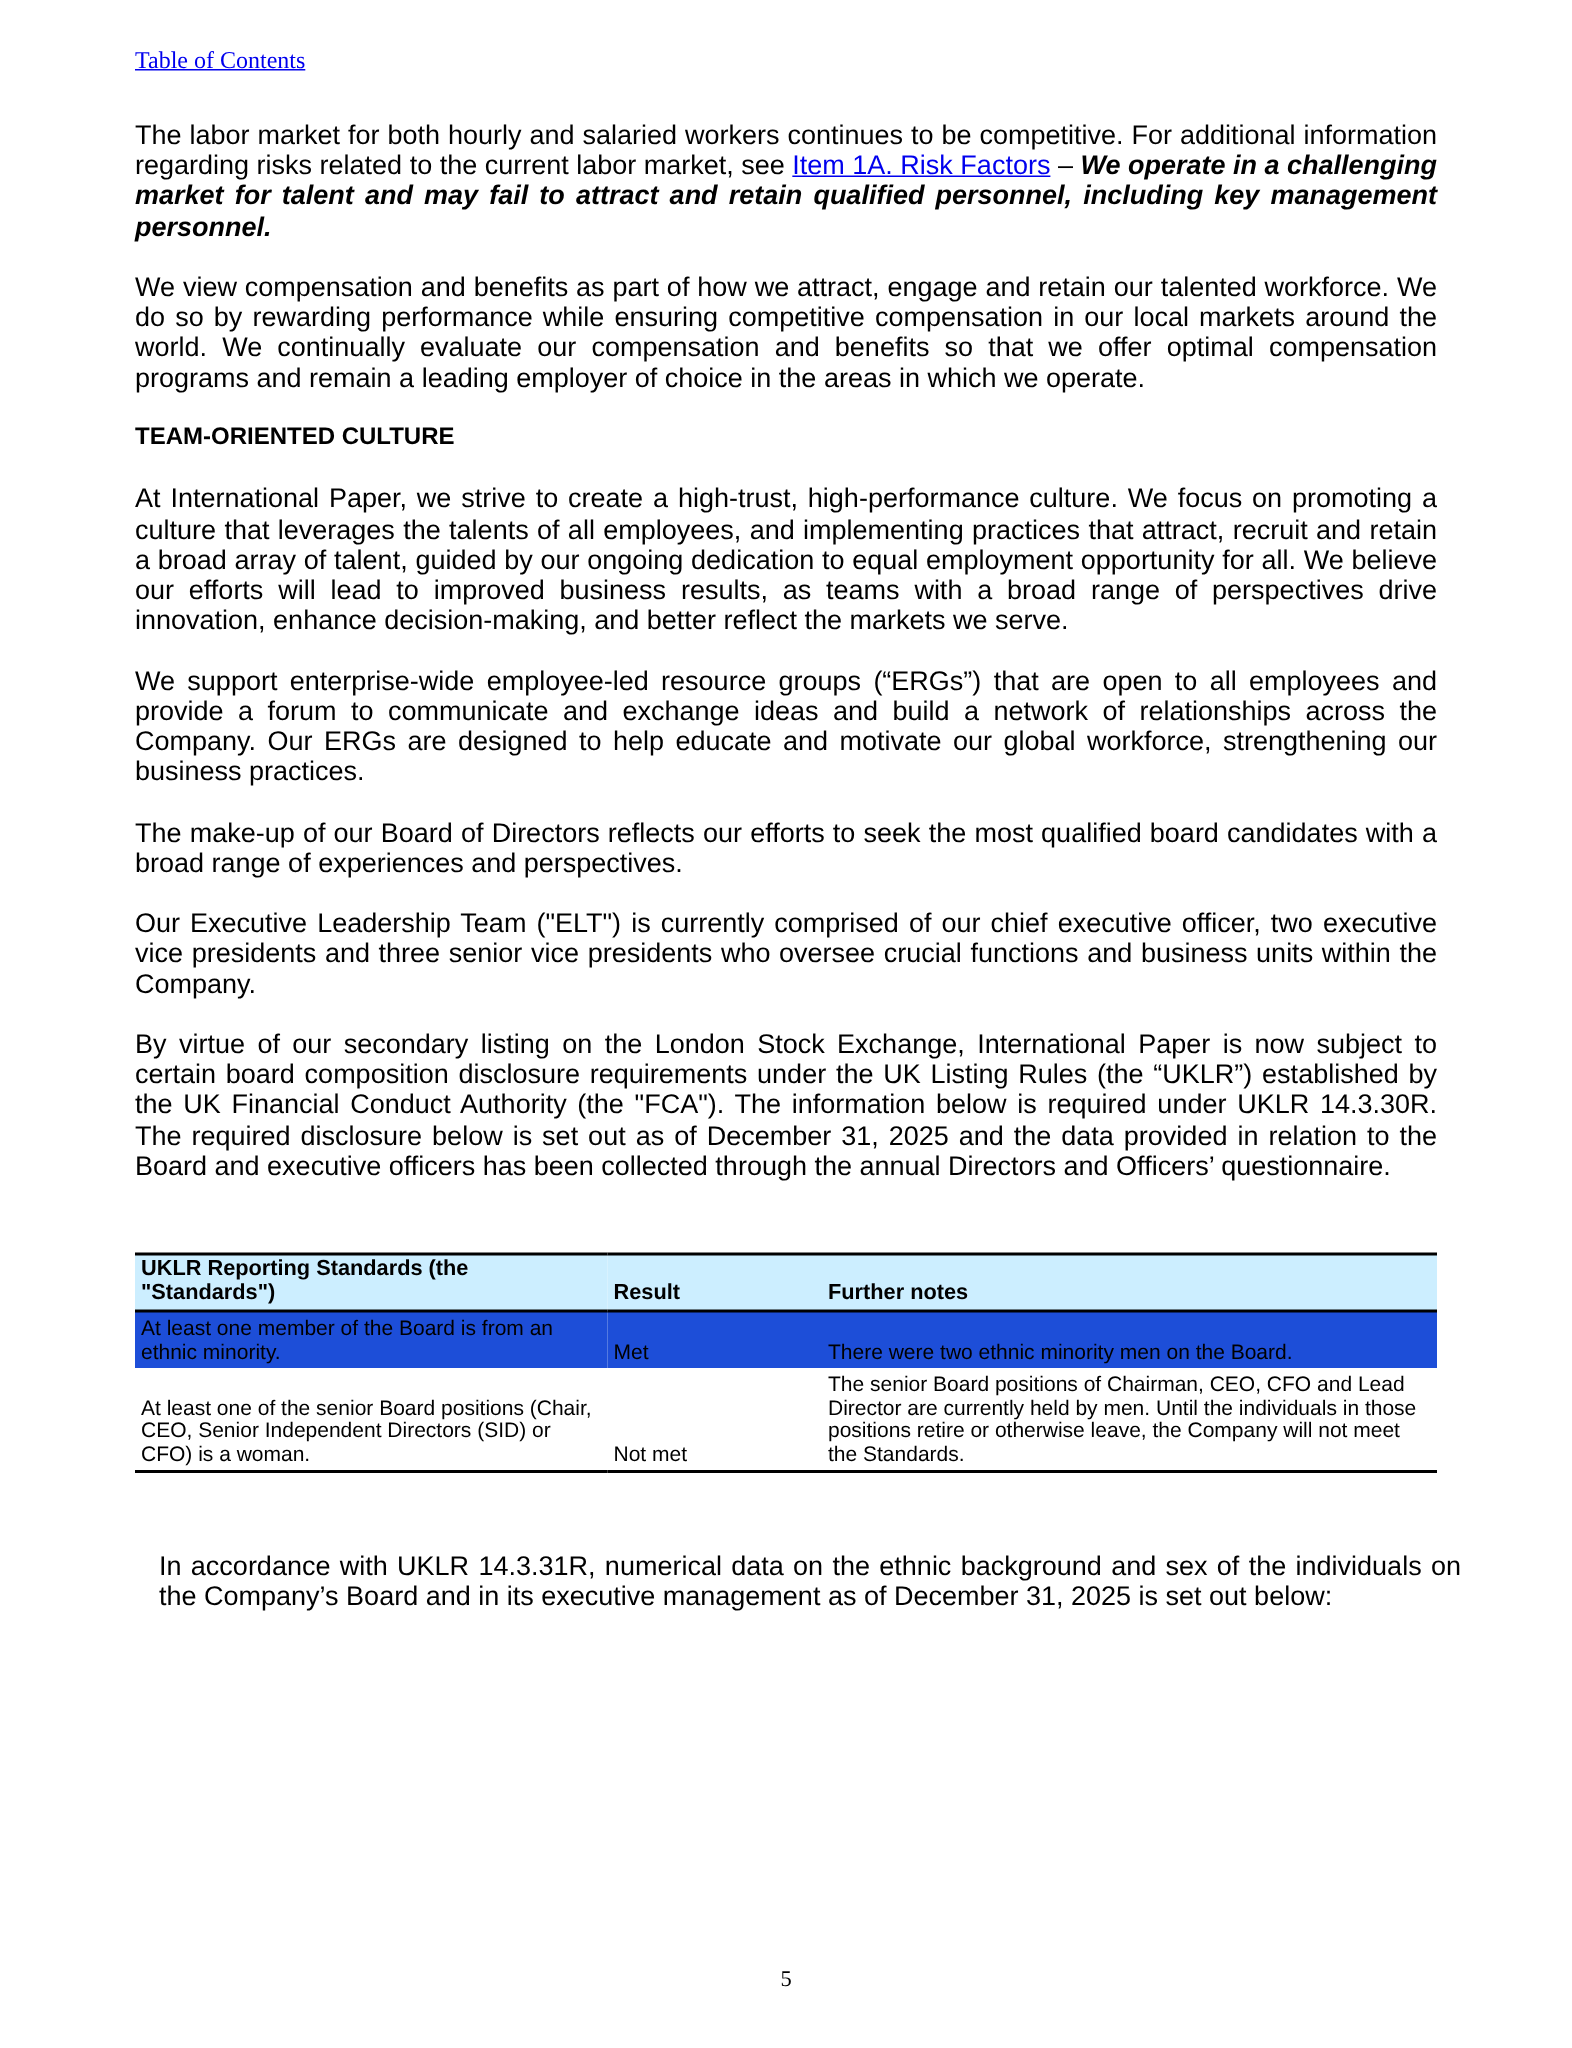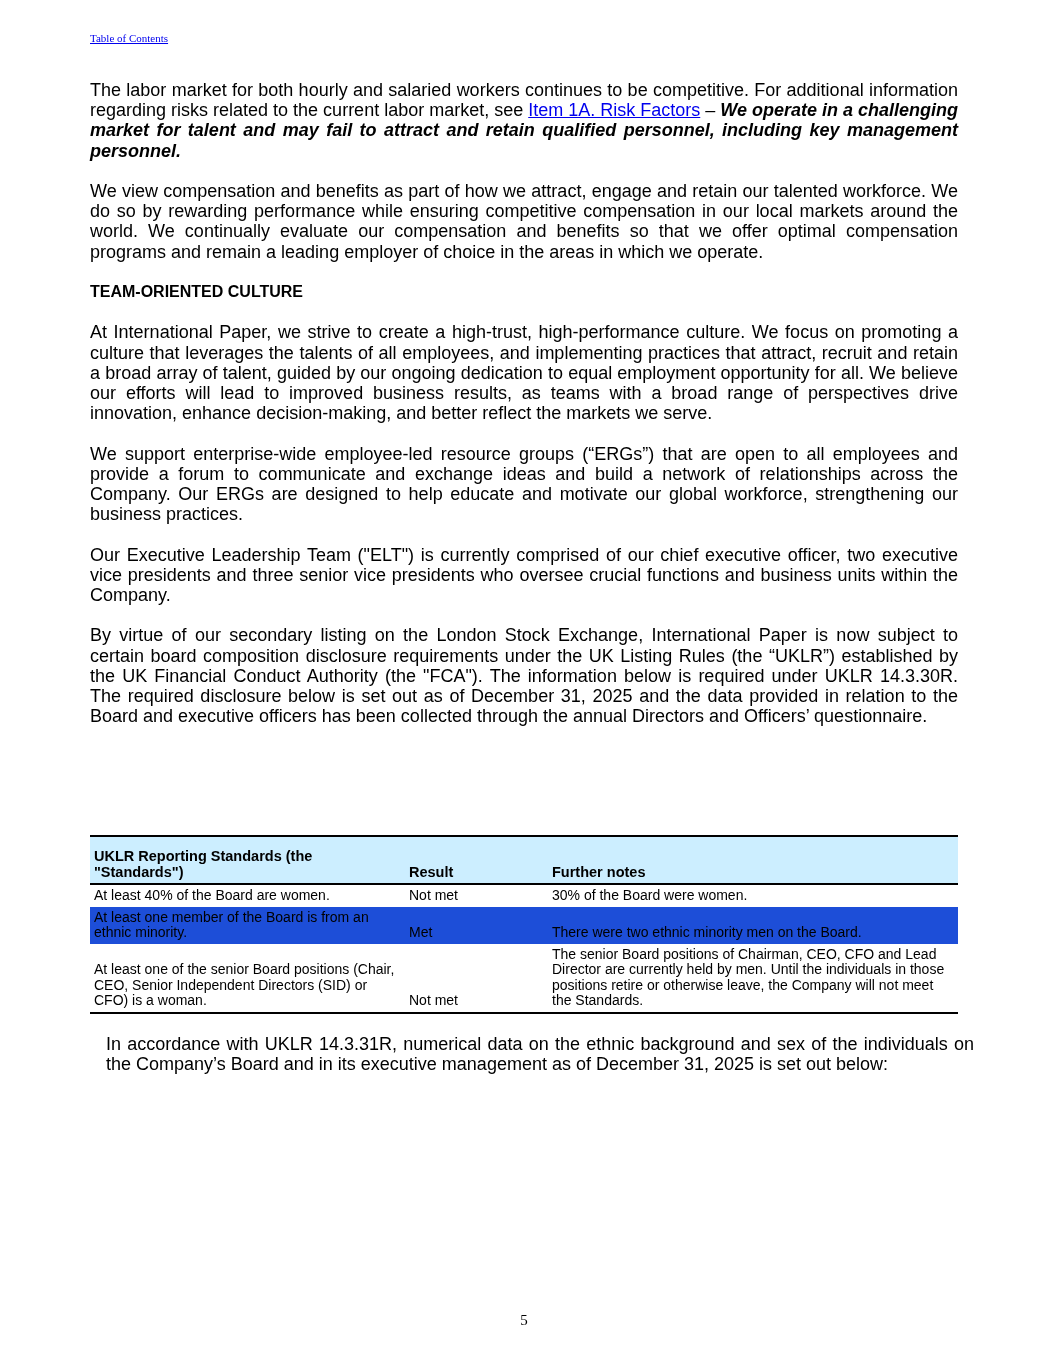--- a/index.html
+++ b/index.html
@@ -9,21 +9,21 @@
       position: relative;
       font-family: "Liberation Sans", sans-serif;
       color: #000000;
       overflow: hidden;
     }
     .toc-link {
       position: absolute;
       left: 90px;
       top: 32px;
       font-family: "Liberation Serif", serif;
-      font-size: 11px;
+      font-size: 16px;
       color: #0000ee;
     }
     .content {
       position: absolute;
       left: 90px;
       top: 80px;
       width: 868px;
     }
     p {
       margin: 0 0 20.2px 0;
@@ -60,21 +60,21 @@
       padding: 3px 4px 3px 4px;
     }
     table.uklr thead tr {
       background: #cceeff;
       border-top: 2px solid #000;
       border-bottom: 2px solid #000;
     }
     table.uklr th {
       font-weight: bold;
       font-size: 14.5px;
-      padding-top: 12px;
+      padding-top: 2px;
     }
     table.uklr tbody tr.shaded { background: #1d4ed8; }
     table.uklr tbody tr:last-child { border-bottom: 2px solid #000; }
     .col1 { width: 307px; }
     .col2 { width: 135px; }
     .col3 { width: auto; }
     .after-table {
       position: absolute;
       left: 106px;
       top: 1034px;
@@ -98,40 +98,36 @@
 <div class="content">
   <p><span>The labor market for both hourly and salaried workers continues to be competitive. For additional information regarding risks related to the current labor market, see </span><a class="link" href="#">Item 1A. Risk Factors</a><span> – </span><span class="bold-italic">We operate in a challenging market for talent and may fail to attract and retain qualified personnel, including key management personnel.</span></p>
 
   <p>We view compensation and benefits as part of how we attract, engage and retain our talented workforce.  We do so by rewarding performance while ensuring competitive compensation in our local markets around the world. We continually evaluate our compensation and benefits so that we offer optimal compensation programs and remain a leading employer of choice in the areas in which we operate.</p>
 
   <div class="section-heading">TEAM-ORIENTED CULTURE</div>
   <p>At International Paper, we strive to create a high-trust, high-performance culture. We focus on promoting a culture that leverages the talents of all employees, and implementing practices that attract, recruit and retain a broad array of talent, guided by our ongoing dedication to equal employment opportunity for all. We believe our efforts will lead to improved business results, as teams with a broad range of perspectives drive innovation, enhance decision-making, and better reflect the markets we serve.</p>
 
   <p>We support enterprise-wide employee-led resource groups (“ERGs”) that are open to all employees and provide a forum to communicate and exchange ideas and build a network of relationships across the Company. Our ERGs are designed to help educate and motivate our global workforce, strengthening our business practices.</p>
 
+  <p>The make-up of our Board of Directors reflects our efforts to seek the most qualified board candidates with a broad range of experiences and perspectives.</p>
 
   <p>Our Executive Leadership Team ("ELT") is currently comprised of our chief executive officer, two executive vice presidents and three senior vice presidents who oversee crucial functions and business units within the Company.</p>
 
   <p>By virtue of our secondary listing on the London Stock Exchange, International Paper is now subject to certain board composition disclosure requirements under the UK Listing Rules (the “UKLR”) established by the UK Financial Conduct Authority (the "FCA"). The information below is required under UKLR 14.3.30R. The required disclosure below is set out as of December 31, 2025 and the data provided in relation to the Board and executive officers has been collected through the annual Directors and Officers’ questionnaire.</p>
 </div>
 
 <table class="uklr">
   <thead>
     <tr>
       <th class="col1">UKLR Reporting Standards (the "Standards")</th>
       <th class="col2">Result</th>
       <th class="col3">Further notes</th>
     </tr>
   </thead>
   <tbody>
-    <tr>
-      <td>At least 40% of the Board are women.</td>
-      <td>Not met</td>
-      <td>30% of the Board were women.</td>
-    </tr>
     <tr class="shaded">
       <td>At least one member of the Board is from an ethnic minority.</td>
       <td>Met</td>
       <td>There were two ethnic minority men on the Board.</td>
     </tr>
     <tr>
       <td>At least one of the senior Board positions (Chair, CEO, Senior Independent Directors (SID) or CFO) is a woman.</td>
       <td>Not met</td>
       <td>The senior Board positions of Chairman, CEO, CFO and Lead Director are currently held by men. Until the individuals in those positions retire or otherwise leave, the Company will not meet the Standards.</td>
     </tr>

